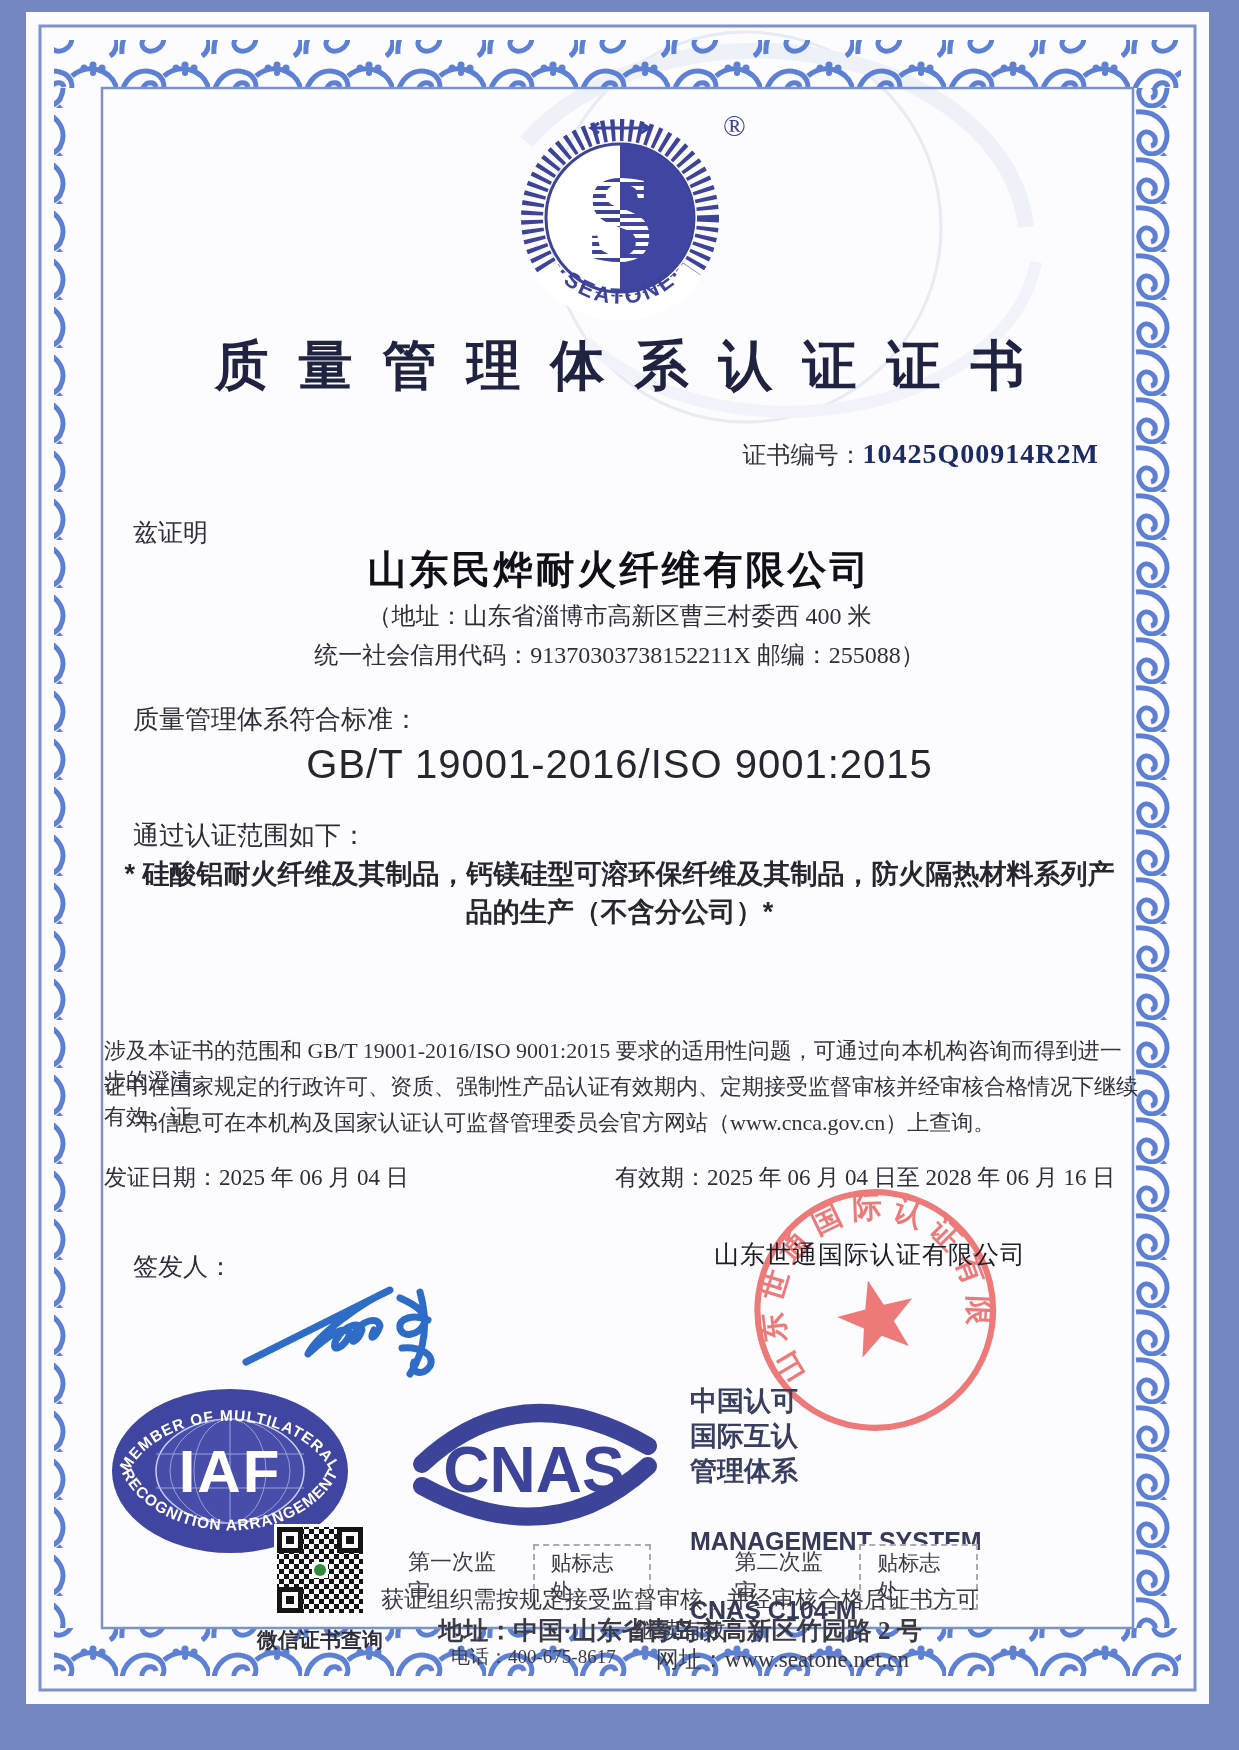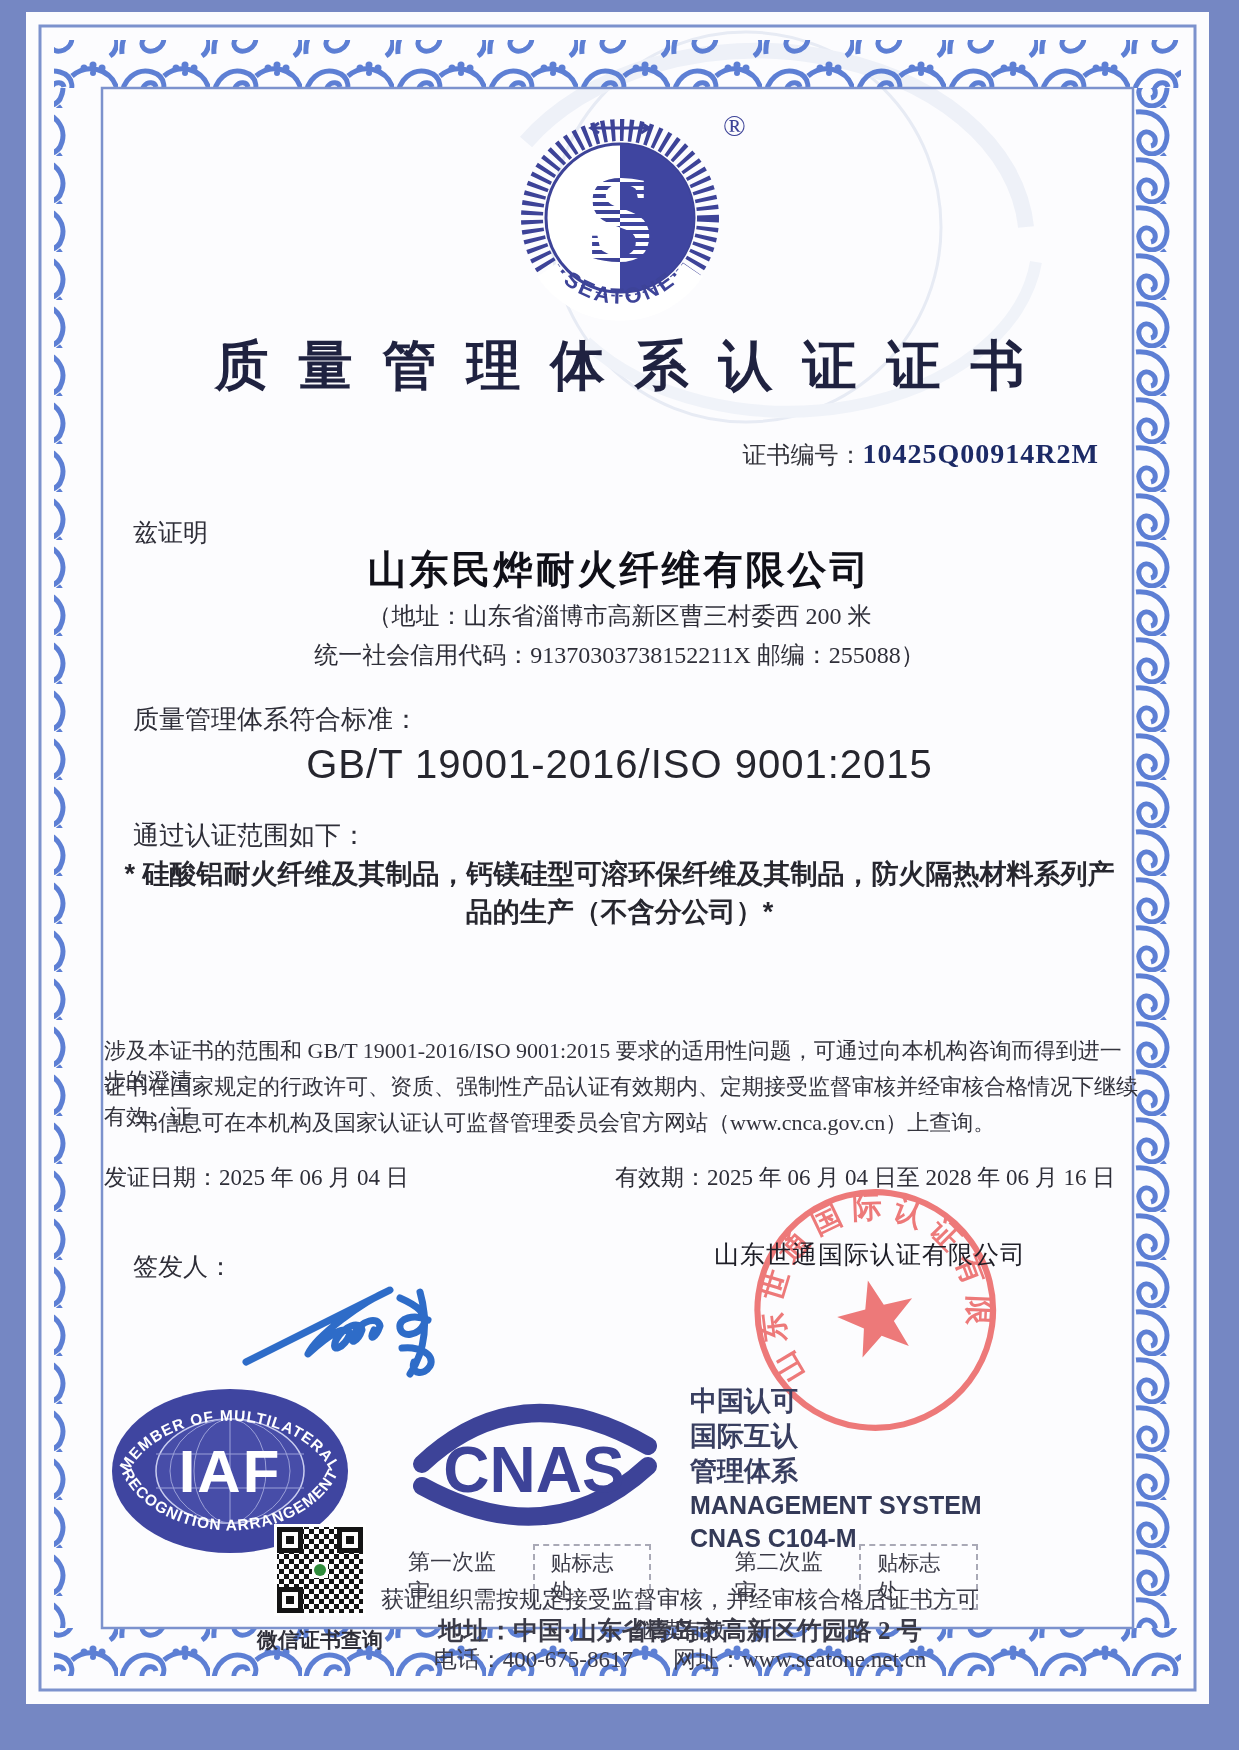--- a/index.html
+++ b/index.html
@@ -15,21 +15,21 @@
   .certno{font-size:28px;font-weight:bold;color:#1c2a66;letter-spacing:1px;}
   .label{font-size:25px;color:#2e2e38;}
   .company{font-size:39px;font-weight:bold;color:#101018;letter-spacing:3px;}
   .addr{font-size:24px;color:#2e2e38;}
   .standard{font-size:40px;color:#26262e;letter-spacing:1px;}
   .scope{font-size:27px;font-weight:600;color:#26262e;}
   .legal{font-size:22px;color:#33333d;}
   .dateline{font-size:23px;color:#2e2e38;}
   .issuer{font-size:25px;color:#1d1d26;letter-spacing:1px;}
   .cnas-cn{font-size:27px;font-weight:600;color:#383e60;line-height:35px;}
-  .cnas-en{font-size:25px;font-weight:bold;color:#343a58;line-height:33px;font-family:"Liberation Sans", sans-serif;}
+  .cnas-en{font-size:25px;font-weight:bold;color:#343a58;line-height:33px;font-family:"Liberation Sans", sans-serif;margin-top:36px;}
   .foot{font-size:22px;color:#3a3a46;}
   .sticker-box{border:2px dashed #a9a9b6;padding:3px 16px;font-size:21px;color:#3a3a46;background:#fdfdff;}
   .qr-caption{font-size:21px;color:#2e2e38;font-weight:600;}
   .stamp-wrap{transform:rotate(-14deg);}
 </style>
 </head>
 <body>
 
 <div id="page">
   <div class="sheet"></div>
@@ -107,21 +107,21 @@
   </svg>
 
   <div class="abs center title serif" style="top:330px;">质量管理体系认证证书</div>
 
   <div class="abs" style="top:438px;right:140px;">
     <span class="certno-label serif">证书编号：</span><span class="certno serif">10425Q00914R2M</span>
   </div>
 
   <div class="abs label serif" style="left:133px;top:516px;">兹证明</div>
   <div class="abs center company serif" style="top:543px;">山东民烨耐火纤维有限公司</div>
-  <div class="abs center addr serif" style="top:600px;">（地址：山东省淄博市高新区曹三村委西 200 米</div>
+  <div class="abs center addr serif" style="top:600px;">（地址：山东省淄博市高新区曹三村委西 400 米</div>
   <div class="abs center addr serif" style="top:639px;">统一社会信用代码：91370303738152211X 邮编：255088）</div>
 
   <div class="abs label serif" style="left:133px;top:702px;font-size:26px;">质量管理体系符合标准：</div>
   <div class="abs center standard sans" style="top:742px;">GB/T 19001-2016/ISO 9001:2015</div>
 
   <div class="abs label serif" style="left:133px;top:818px;font-size:26px;">通过认证范围如下：</div>
   <div class="abs center scope sans" style="top:856px;">* 硅酸铝耐火纤维及其制品，钙镁硅型可溶环保纤维及其制品，防火隔热材料系列产</div>
   <div class="abs center scope sans" style="top:894px;">品的生产（不含分公司）*</div>
 
   <div class="abs legal serif" style="left:104px;top:1036px;width:1034px;">涉及本证书的范围和 GB/T 19001-2016/ISO 9001:2015 要求的适用性问题，可通过向本机构咨询而得到进一步的澄清。</div>
@@ -224,16 +224,16 @@
   <div class="abs" style="left:408px;top:1544px;width:570px;display:flex;align-items:center;gap:16px;">
     <span class="foot serif">第一次监审</span>
     <span class="sticker-box serif">贴标志处</span>
     <span style="width:52px;"></span>
     <span class="foot serif">第二次监审</span>
     <span class="sticker-box serif">贴标志处</span>
   </div>
   <div class="abs foot serif" style="left:380px;top:1584px;width:600px;text-align:center;font-size:23px;">获证组织需按规定接受监督审核，并经审核合格后证书方可继续有效</div>
   <div class="abs foot serif" style="left:380px;top:1614px;width:600px;text-align:center;font-size:25px;font-weight:600;">地址：中国·山东省青岛市高新区竹园路 2 号</div>
   <div class="abs" style="left:380px;top:1644px;width:600px;display:flex;justify-content:center;gap:40px;">
-    <span class="foot serif" style="font-size:23px;">电话：400-675-8617</span>
+    <span class="foot serif" style="font-size:19px;">电话：400-675-8617</span>
     <span class="foot serif" style="font-size:23px;">网址：www.seatone.net.cn</span>
   </div>
 </div>
 
 </body></html>

